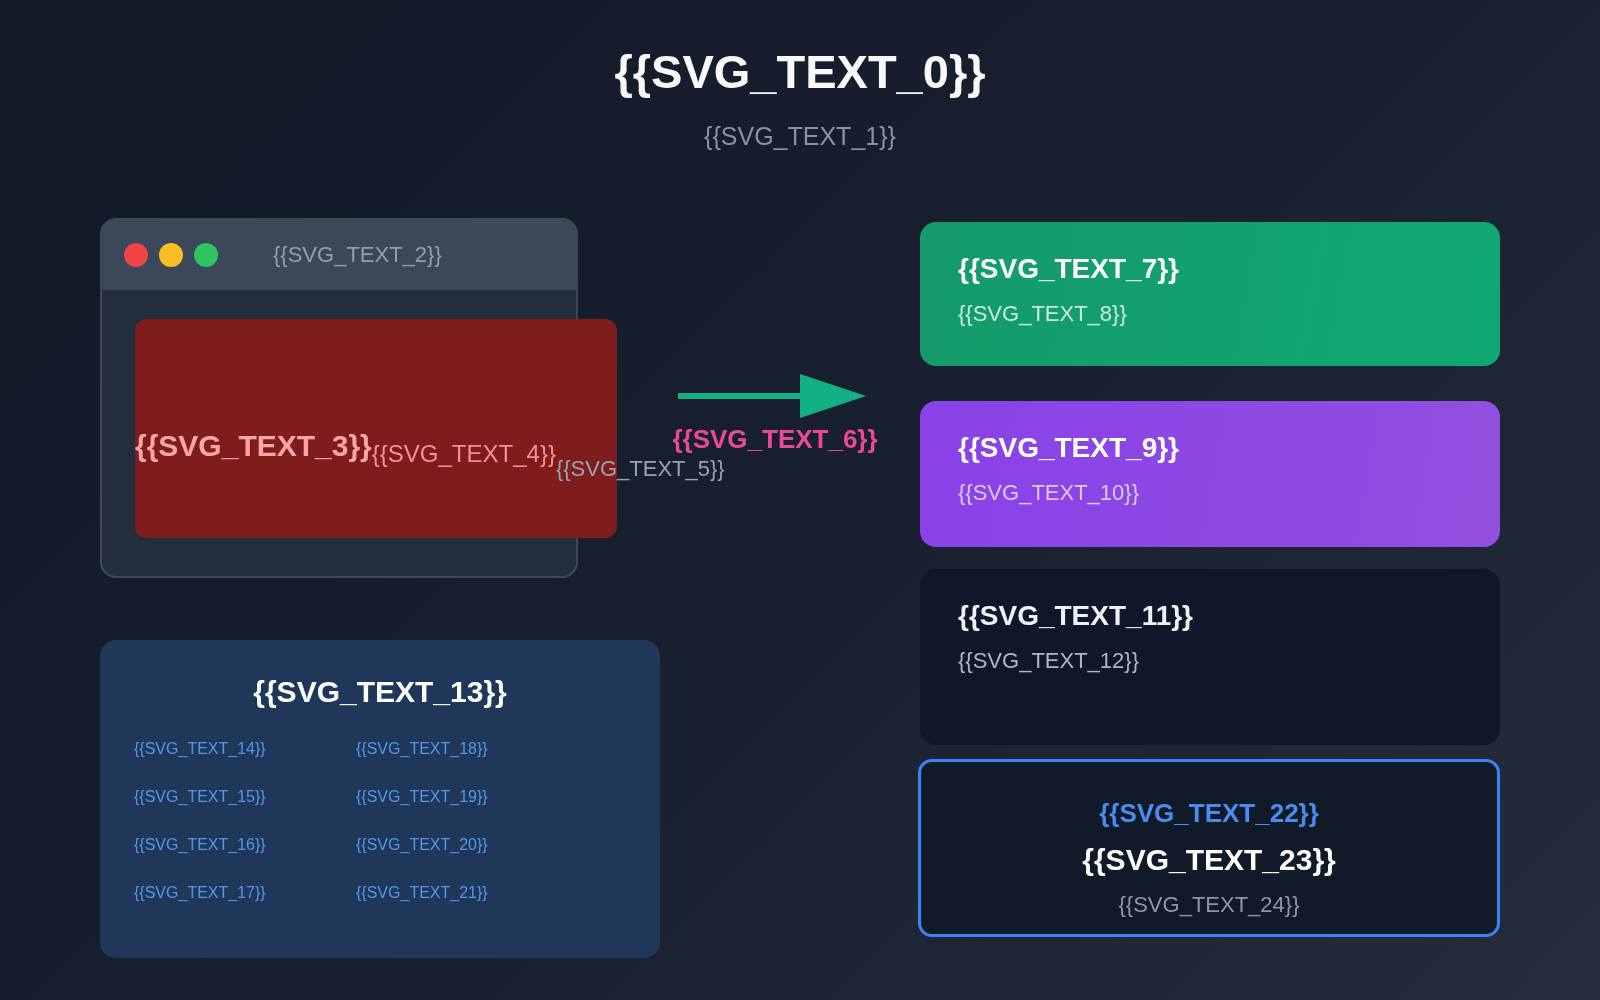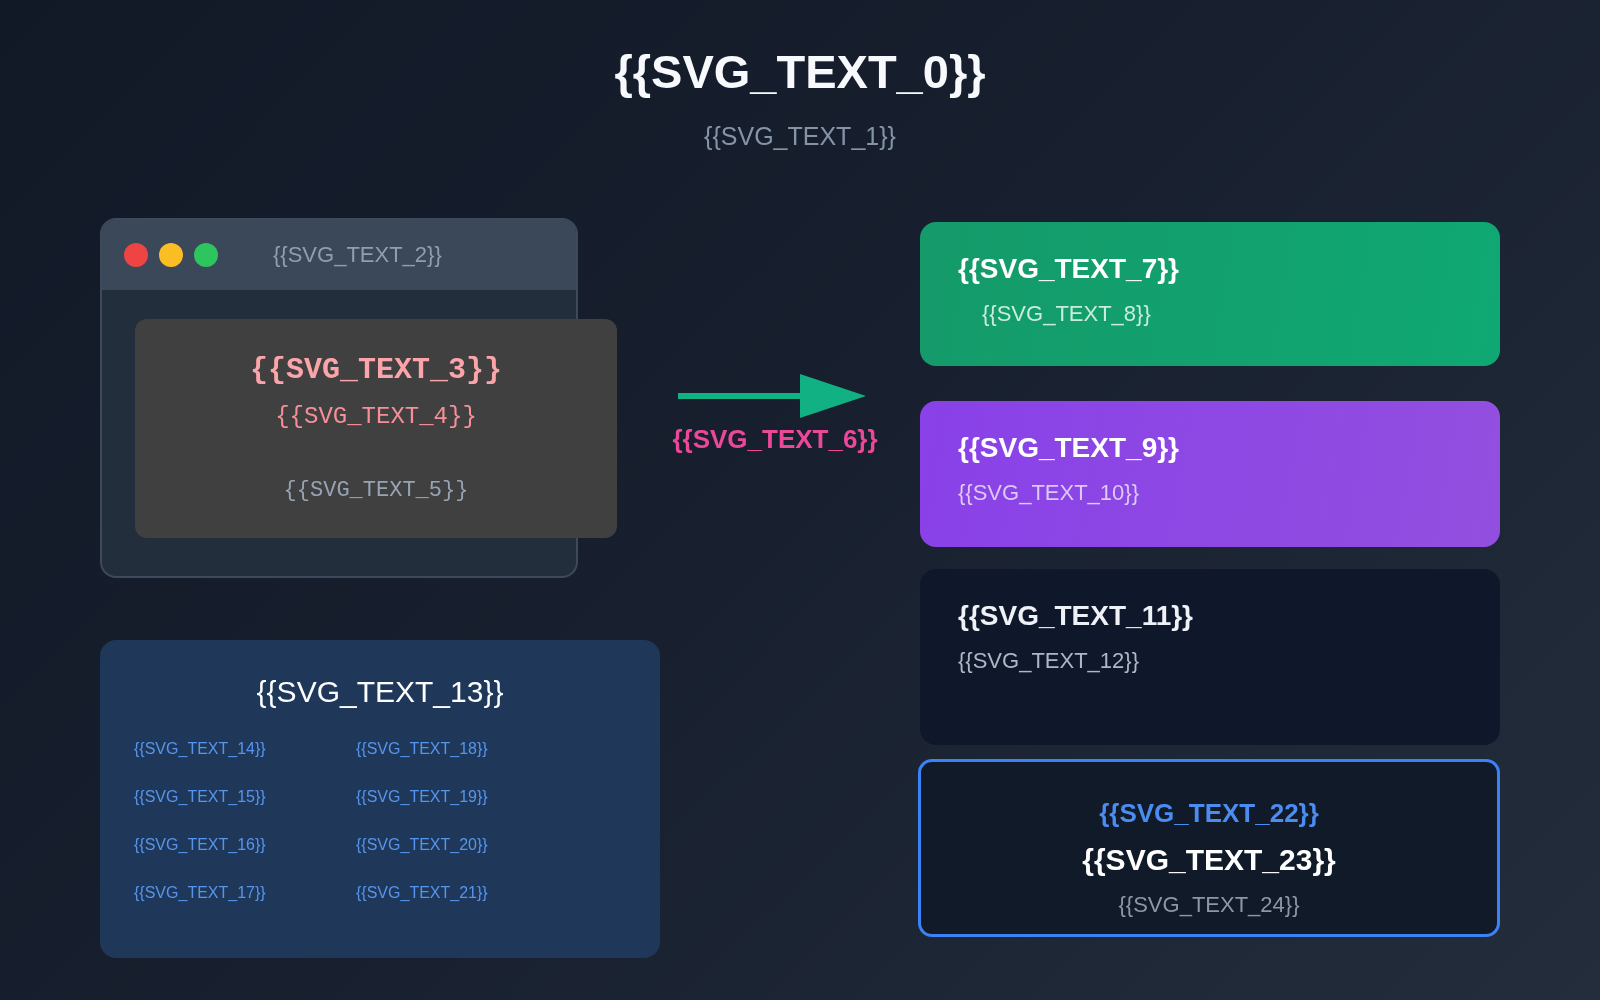--- a/index.html
+++ b/index.html
@@ -31,23 +31,23 @@
     display: flex; align-items: center; padding: 0 22px;
   }
   .dot { width: 24px; height: 24px; border-radius: 50%; margin-right: 11px; }
   .dot-red { background: #ee4444; }
   .dot-yellow { background: #fbbd24; }
   .dot-green { background: #2cc55e; }
   .window-title { margin-left: 44px; font-size: 22px; color: #929db0; }
 
   .error-box {
     position: absolute; left: 33px; top: 99px; width: 482px; height: 219px;
-    background: #404040; border-radius: 12px;
-    display: flex; flex-direction: column; align-items: center;
-    text-align: center; padding-top: 34px; font-family: Liberation Mono, monospace;
+    background: #7f1d1d; border-radius: 12px;
+    display: flex; align-items: center;
+    text-align: center; padding-top: 34px;
   }
   .error-heading { font-size: 30px; font-weight: 700; color: #fba5ab; line-height: 34px; }
   .error-message { font-size: 24px; color: #f58f98; line-height: 28px; margin-top: 16px; }
   .error-note { font-size: 22px; color: #97a3b4; line-height: 26px; margin-top: 47px; }
 
   
   .arrow-group { position: absolute; left: 672px; top: 370px; width: 206px; }
   .arrow-group svg { display: block; }
   .arrow-label {
     text-align: center; margin-top: 2px;
@@ -58,32 +58,32 @@
   .result-card {
     position: absolute; left: 920px; width: 580px;
     border-radius: 16px; padding: 30px 38px 0;
   }
   .card-green  { top: 222px; height: 144px; background: linear-gradient(100deg, #159a6a, #0fa873); }
   .card-purple { top: 401px; height: 146px; background: linear-gradient(100deg, #8941e8, #924fdf); }
   .card-slate  { top: 569px; height: 176px; background: #0f172a; }
   .result-title { font-size: 28px; font-weight: 700; line-height: 34px; color: #ffffff; }
   .card-slate .result-title { color: #eef1f6; }
   .result-subtitle { font-size: 22px; line-height: 26px; margin-top: 15px; }
-  .card-green  .result-subtitle { color: #c9ecdd; margin-left: 24px; }
+  .card-green  .result-subtitle { color: #c9ecdd; }
   .card-purple .result-subtitle { color: #dcc9f6; }
   .card-slate  .result-subtitle { color: #adb7c5; }
 
   
   .list-card {
     position: absolute; left: 100px; top: 640px; width: 560px; height: 318px;
     background: #1f3859; border-radius: 16px;
   }
   .list-card-title {
     text-align: center; padding-top: 34px;
-    font-size: 30px; font-weight: 400; color: #fbfdff; line-height: 36px;
+    font-size: 30px; font-weight: 700; color: #fbfdff; line-height: 36px;
   }
   .list-grid {
     margin-top: 24px; padding: 0 34px;
     display: grid; grid-template-columns: 222px 1fr; column-gap: 0; row-gap: 19px;
   }
   .list-item { font-size: 16px; line-height: 29px; color: #5595ee; white-space: nowrap; }
 
   
   .callout-card {
     position: absolute; left: 918px; top: 759px; width: 582px; height: 178px;

